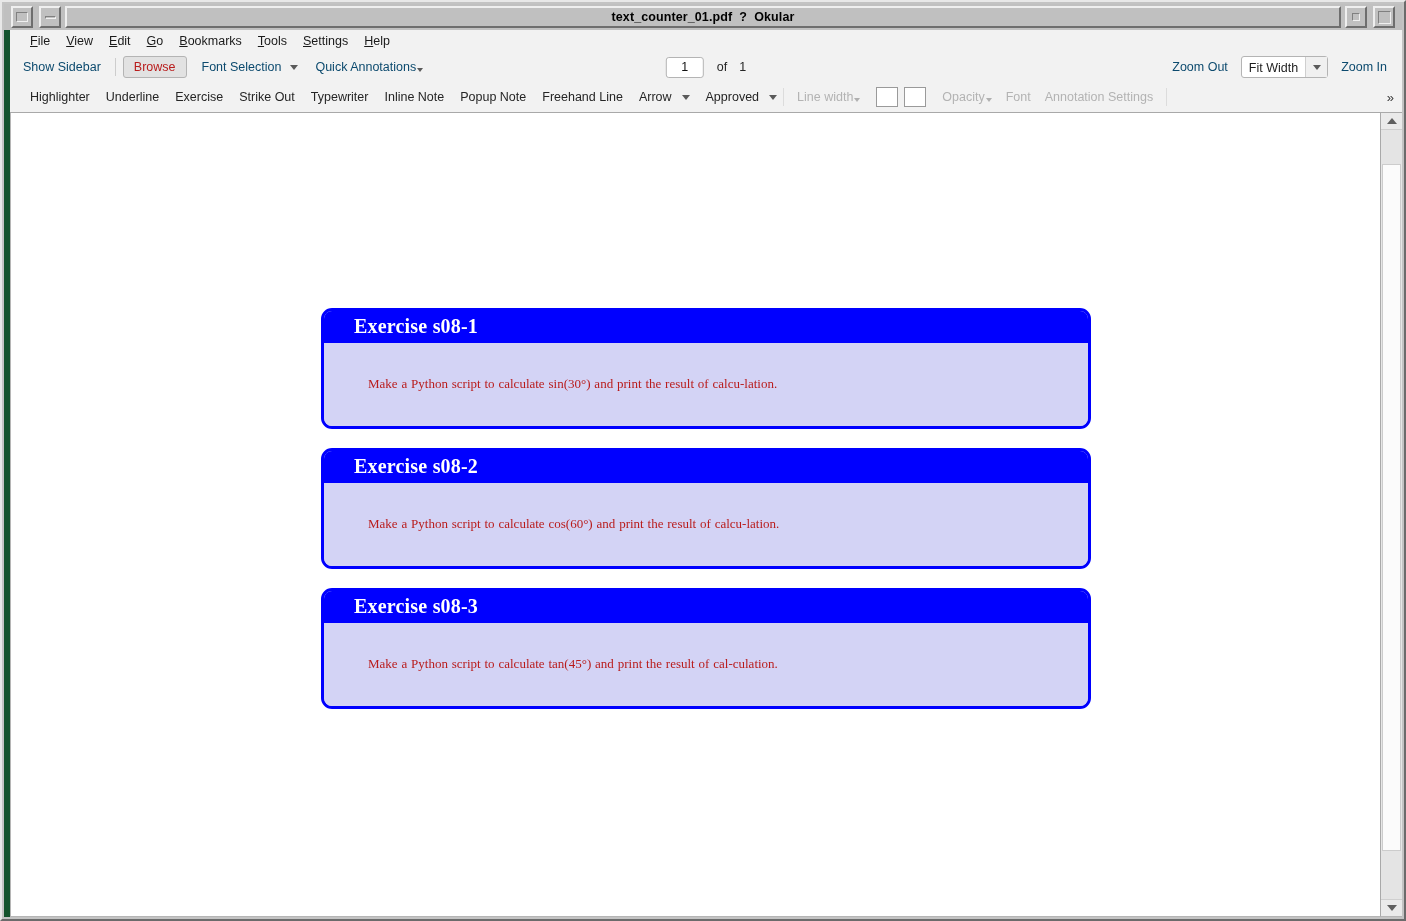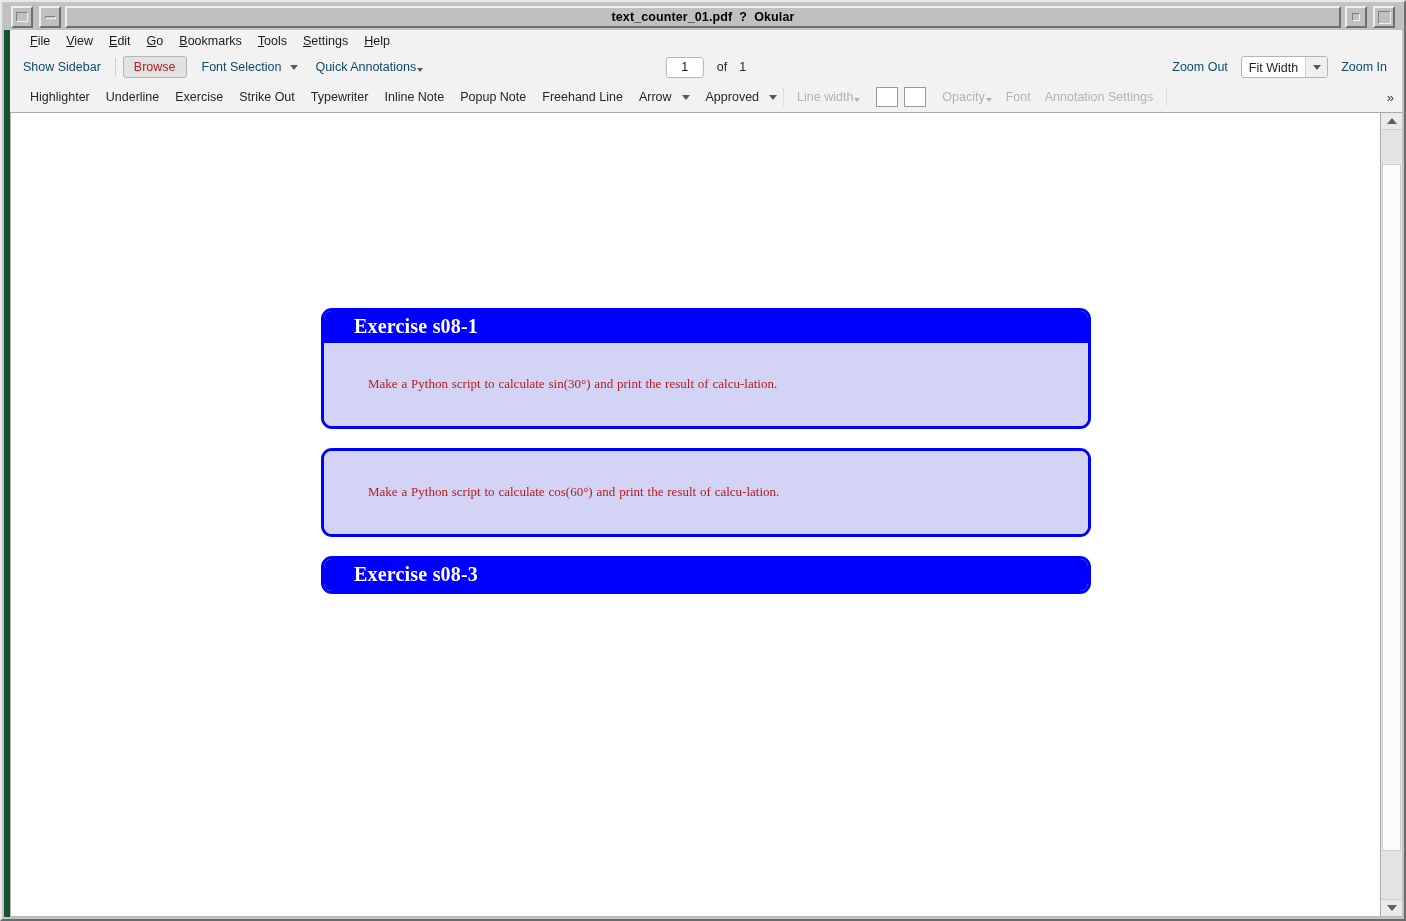--- a/index.html
+++ b/index.html
@@ -571,28 +571,34 @@
             <div class="exbox">
               <div class="exbox-head">
                 <span class="exbox-title">Exercise s08-1</span>
               </div>
               <div class="exbox-body">
                 <p class="exbox-text">Make a Python script to calculate sin(30°) and print the result of calcu-lation.</p>
               </div>
             </div>
 
             <div class="exbox">
+              <div class="exbox-head">
+                <span class="exbox-title">Exercise s08-2</span>
+              </div>
               <div class="exbox-body">
                 <p class="exbox-text">Make a Python script to calculate cos(60°) and print the result of calcu-lation.</p>
               </div>
             </div>
 
             <div class="exbox">
               <div class="exbox-head">
                 <span class="exbox-title">Exercise s08-3</span>
+              </div>
+              <div class="exbox-body">
+                <p class="exbox-text">Make a Python script to calculate tan(45°) and print the result of cal-culation.</p>
               </div>
             </div>
 
           </div>
         </div>
       </div>
 
       <div class="vscroll">
         <div class="sb-arrow">
           <span class="arrow-up"></span>

